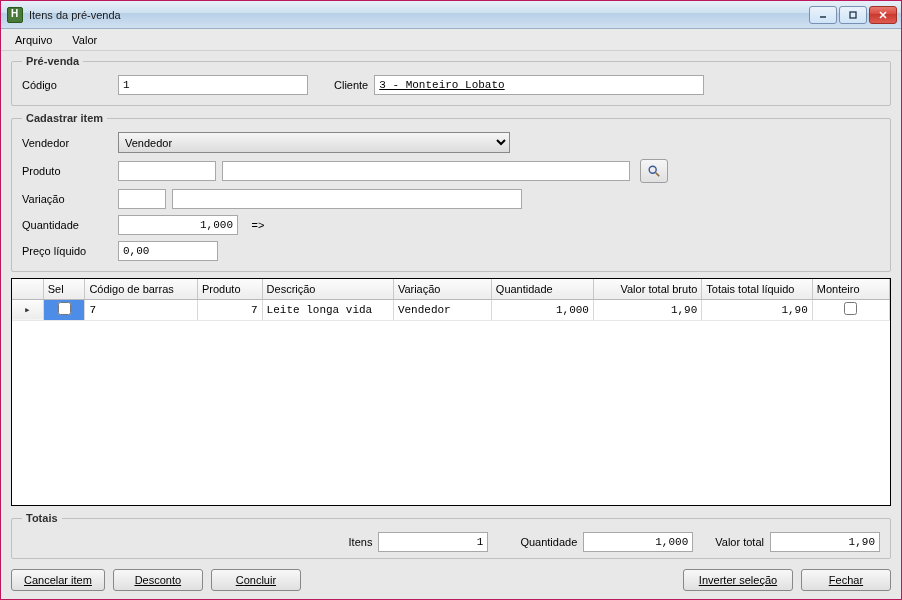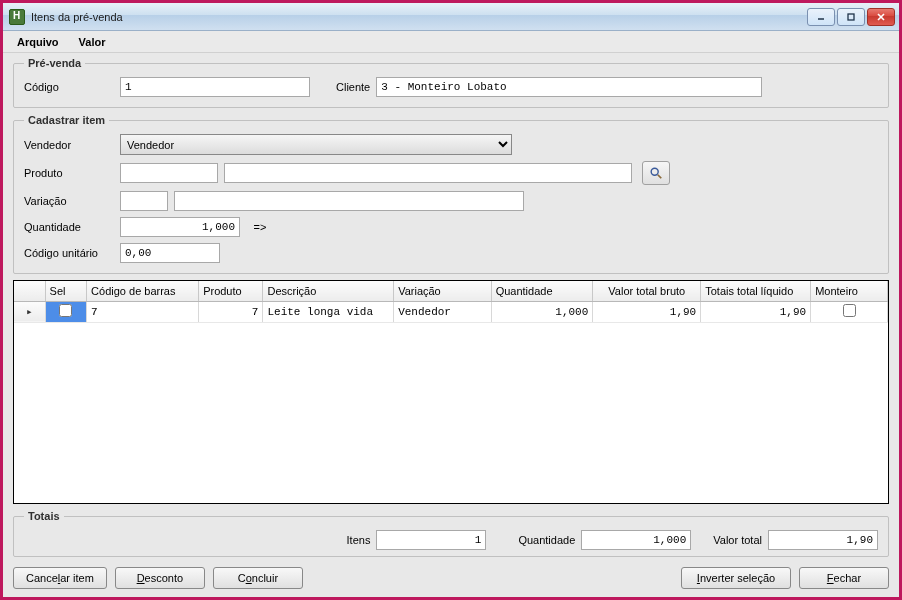--- a/index.html
+++ b/index.html
@@ -7,21 +7,21 @@
     margin: 0;
     font-family: Tahoma, Arial, sans-serif;
     font-size: 11px;
     background: #fff;
     color: #000;
     overflow: hidden;
   }
   .window {
     width: 902px;
     height: 600px;
-    border: 3px solid #be185d;
+    border: 1px solid #be185d;
     background: #e8e8e8;
     display: flex;
     flex-direction: column;
   }
   .titlebar {
     height: 28px;
     background: linear-gradient(to bottom, #e8f0f8, #cde0f0 45%, #b8d0e8 46%, #d0e0f0);
     border-bottom: 1px solid #9ab0c8;
     display: flex;
     align-items: center;
@@ -58,21 +58,20 @@
   .menubar {
     height: 22px;
     background: #eaeaea;
     display: flex; align-items: center;
     padding: 0 4px;
     border-bottom: 1px solid #d0d0d0;
   }
   .menu-item {
     padding: 3px 10px;
     cursor: default;
-    font-weight: bold;
   }
   .content {
     flex: 1;
     padding: 4px 10px 8px 10px;
     display: flex; flex-direction: column;
     gap: 6px;
   }
   fieldset {
     border: 1px solid #c0c0c0;
     border-radius: 2px;
@@ -99,21 +98,21 @@
   }
   input[readonly] { background: #fff; }
   .input-produto-code { width: 98px; border: 1px solid #4a7ac8; background: #fff; }
   .input-produto-name { width: 408px; }
   .input-variacao-code { width: 48px; }
   .input-variacao-name { width: 350px; }
   .input-qtd { width: 120px; text-align: right; }
   .input-qtd2 { width: 130px; text-align: right; padding-right: 4px; }
   .input-preco { width: 100px; }
   .input-codigo { width: 190px; }
-  .input-cliente { width: 386px; }
+  .input-cliente { width: 330px; text-decoration: underline; }
   select.combo {
     height: 21px;
     width: 392px;
     border: 1px solid #888;
     background: linear-gradient(to bottom, #f6f6f6, #dcdcdc);
     font: inherit;
     padding: 1px 2px;
   }
   .btn-search {
     width: 28px; height: 24px;
@@ -184,20 +183,21 @@
   .btn-bar .left, .btn-bar .right { display: flex; gap: 8px; }
   button.push {
     height: 22px;
     padding: 0 12px;
     min-width: 90px;
     border: 1px solid #888;
     border-radius: 3px;
     background: linear-gradient(to bottom, #f8f8f8, #e0e0e0);
     font: inherit;
     cursor: default;
+    text-decoration: underline;
   }
   .underline-letter { text-decoration: underline; }
 </style>
 </head>
 <body>
 
 <div class="window">
 
   <div class="titlebar">
     <div class="app-icon"></div>
@@ -268,21 +268,21 @@
         <input type="text" class="input-variacao-name" value="" style="">
       </div>
 
       <div class="row">
         <div class="label">Quantidade</div>
         <input type="text" class="input-qtd" value="1,000" style="">
         <div class="arrow-col">=&gt;</div>
       </div>
 
       <div class="row" style="margin-bottom:0">
-        <div class="label">Código unitário</div>
+        <div class="label">Preço líquido</div>
         <input type="text" class="input-preco" value="0,00" style="">
       </div>
     </fieldset>
 
     <div class="grid-wrap">
       <table class="grid">
         <colgroup>
           <col class="col-handle">
             <col class="col-sel">
             <col class="col-codigo-barras">
@@ -296,21 +296,21 @@
         </colgroup>
         <thead>
           <tr>
             <th></th>
             <th>Sel</th>
             <th>Código de barras</th>
             <th style="text-align:left">Produto</th>
             <th>Descrição</th>
             <th>Variação</th>
             <th style="text-align:left">Quantidade</th>
-            <th style="text-align:center">Valor total bruto</th>
+            <th style="text-align:right">Valor total bruto</th>
             <th style="text-align:left">Totais total líquido</th>
             <th style="text-align:left">Monteiro</th>
           </tr>
         </thead>
         <tbody>
           <tr>
             <td class="row-handle"><span>▸</span></td>
             <td class="sel-cell"><input type="checkbox" style=""></td>
             <td>7</td>
             <td style="text-align:right">7</td>

